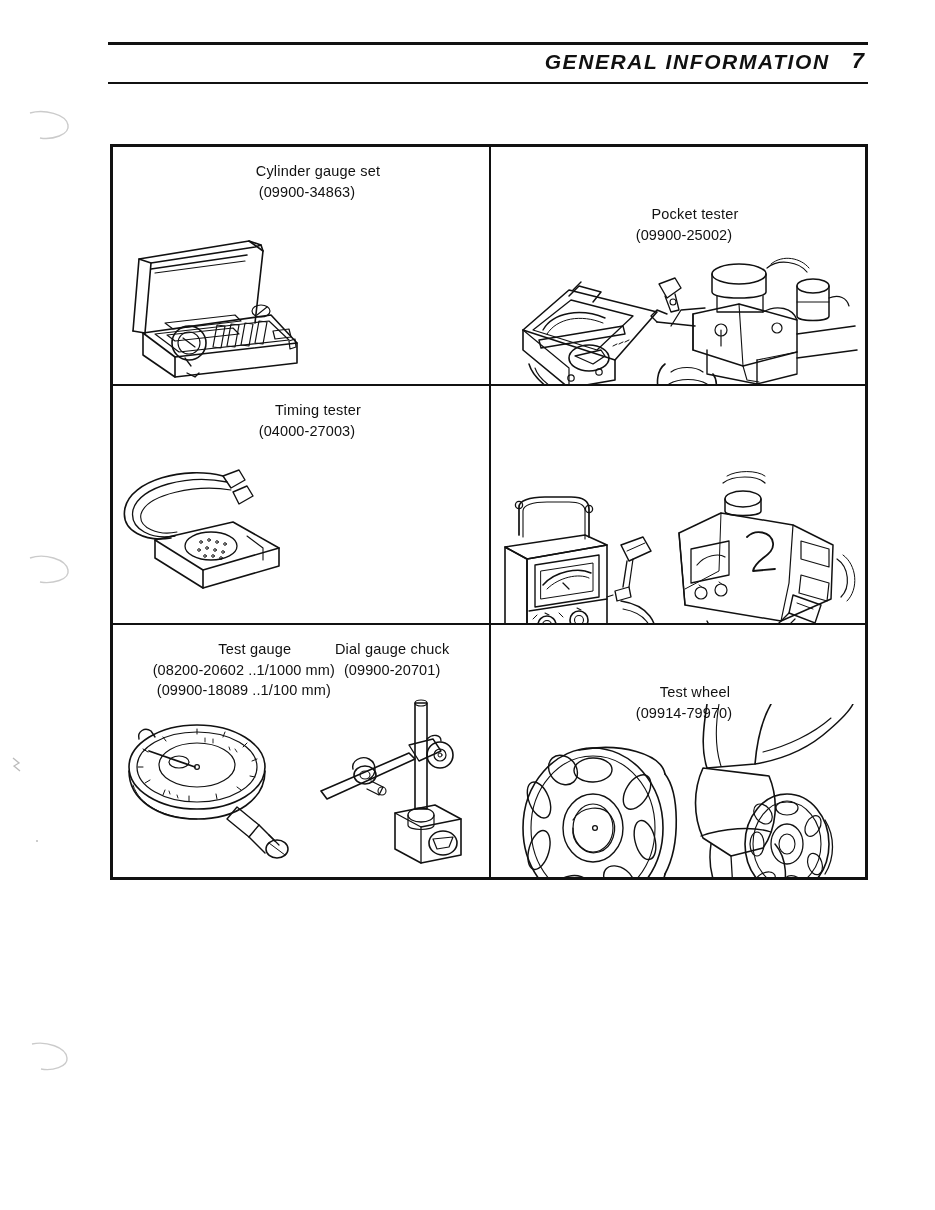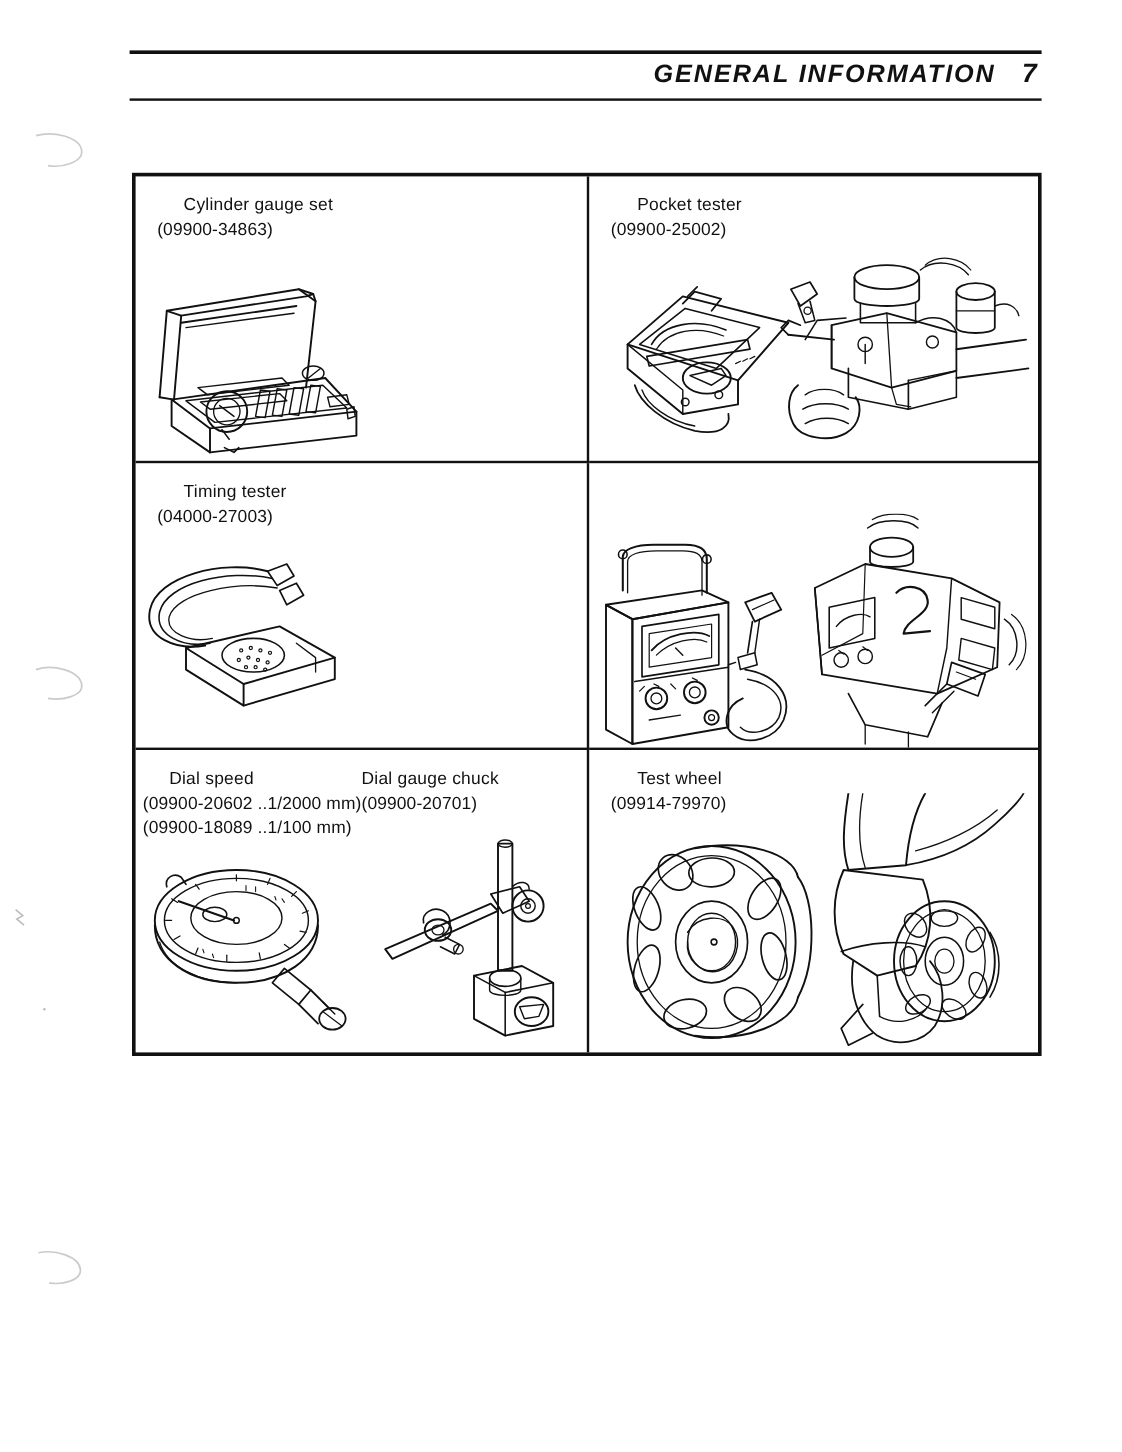--- a/index.html
+++ b/index.html
@@ -72,28 +72,29 @@
     position: absolute;
     left: 110px;
     top: 144px;
     width: 758px;
     height: 736px;
     border: 3px solid #111;
     display: grid;
     grid-template-columns: 378px 1fr;
     grid-template-rows: 239px 239px 1fr;
     background: #fff;
+    text-align: center;
   }
   .cell {
     position: relative;
     overflow: hidden;
     border-right: 2px solid #111;
     border-bottom: 2px solid #111;
   }
-  .cell.col-right { border-right: none; }
+  .cell.col-right { border-right: none; margin-top: 43px; }
   .cell.row-last { border-bottom: none; }
 
   .cell-labels {
     position: absolute;
     left: 18px;
     top: 14px;
     right: 6px;
     z-index: 3;
   }
   .cell-labels.wide { left: 6px; }
@@ -444,22 +445,22 @@
             <path d="M60 176 L60 192" stroke-width="1.1"></path>
             <path d="M96 182 L96 196" stroke-width="1.1"></path>
           </g>
         </svg>
       </div>
     </div>
 
     <div class="cell col-left row-last">
       <div class="cell-labels wide">
         <div class="label-group">
-          <div class="lbl name">Dial speed</div>
-          <div class="lbl code">(09900-20602 ..1/2000 mm)</div>
+          <div class="lbl name">Test gauge</div>
+          <div class="lbl code">(08200-20602 ..1/1000 mm)</div>
           <div class="lbl code">(09900-18089 ..1/100 mm)</div>
         </div><div class="label-group chuck">
           <div class="lbl name">Dial gauge chuck</div>
           <div class="lbl code">(09900-20701)</div>
         </div>
       </div>
 
       <div class="art" style="left:-4px; top:82px;">
         <svg width="208" height="160" viewBox="0 0 208 160">
           <g fill="none" stroke="#111" stroke-width="1.6" stroke-linejoin="round" stroke-linecap="round">

